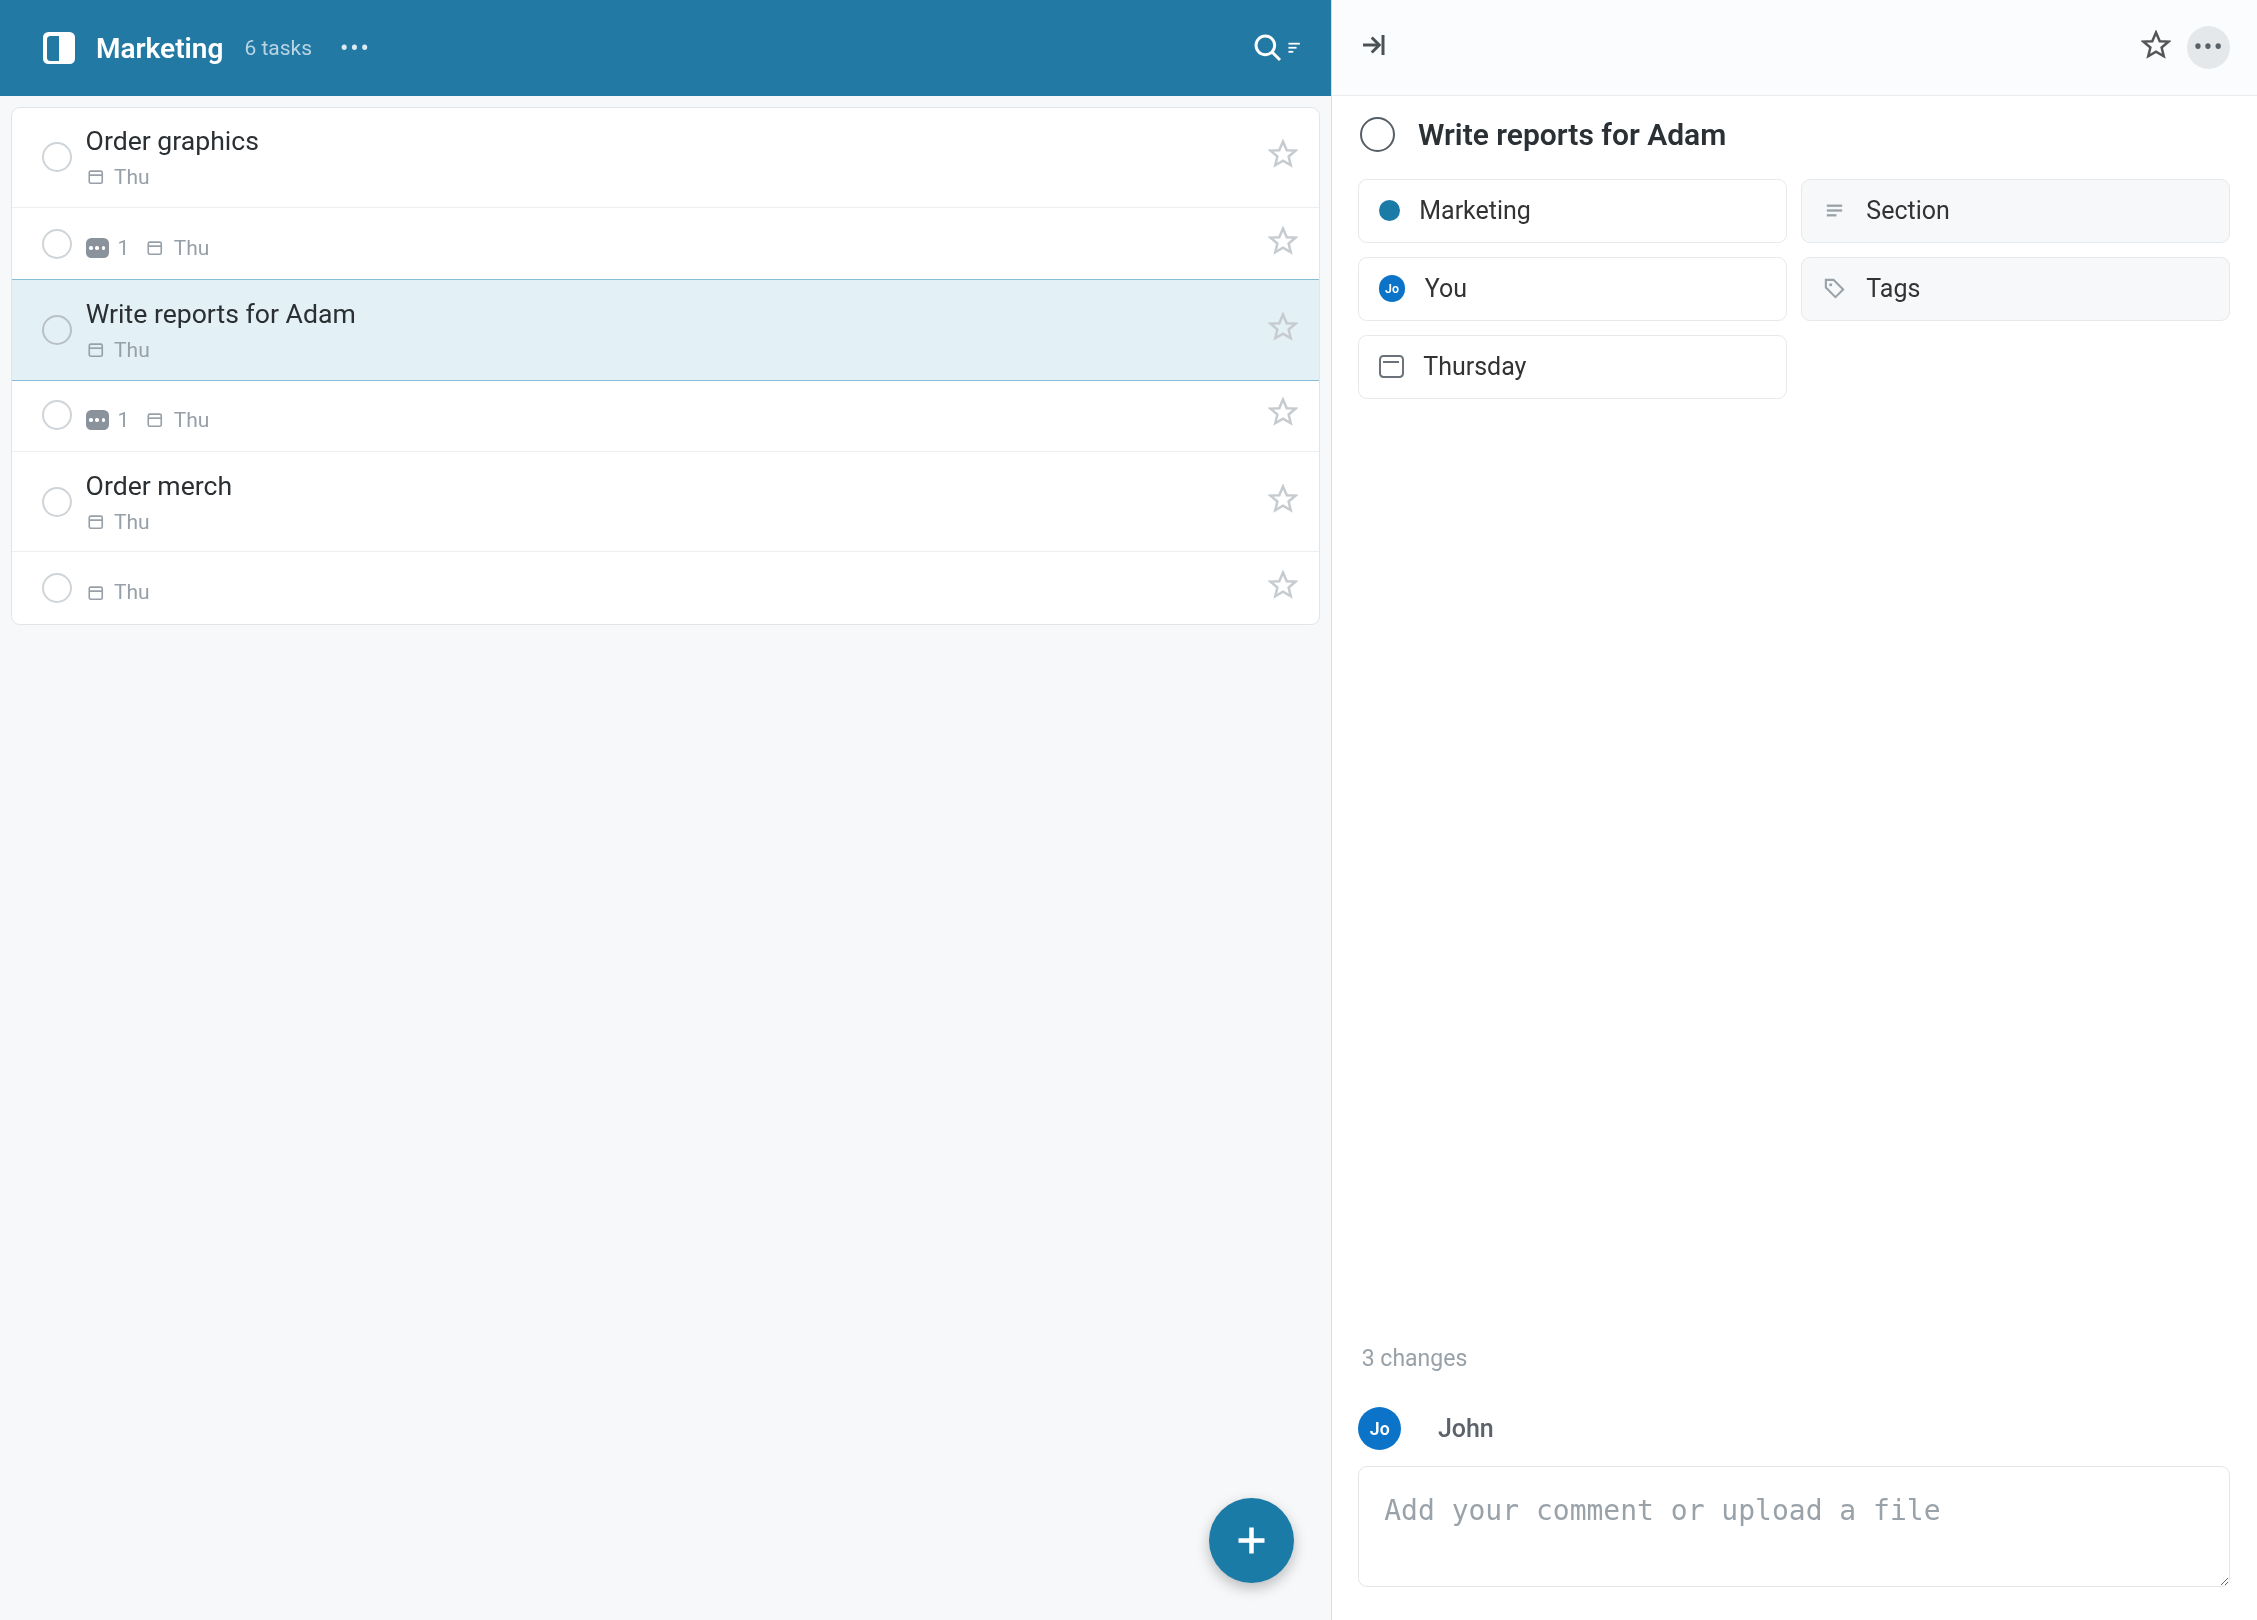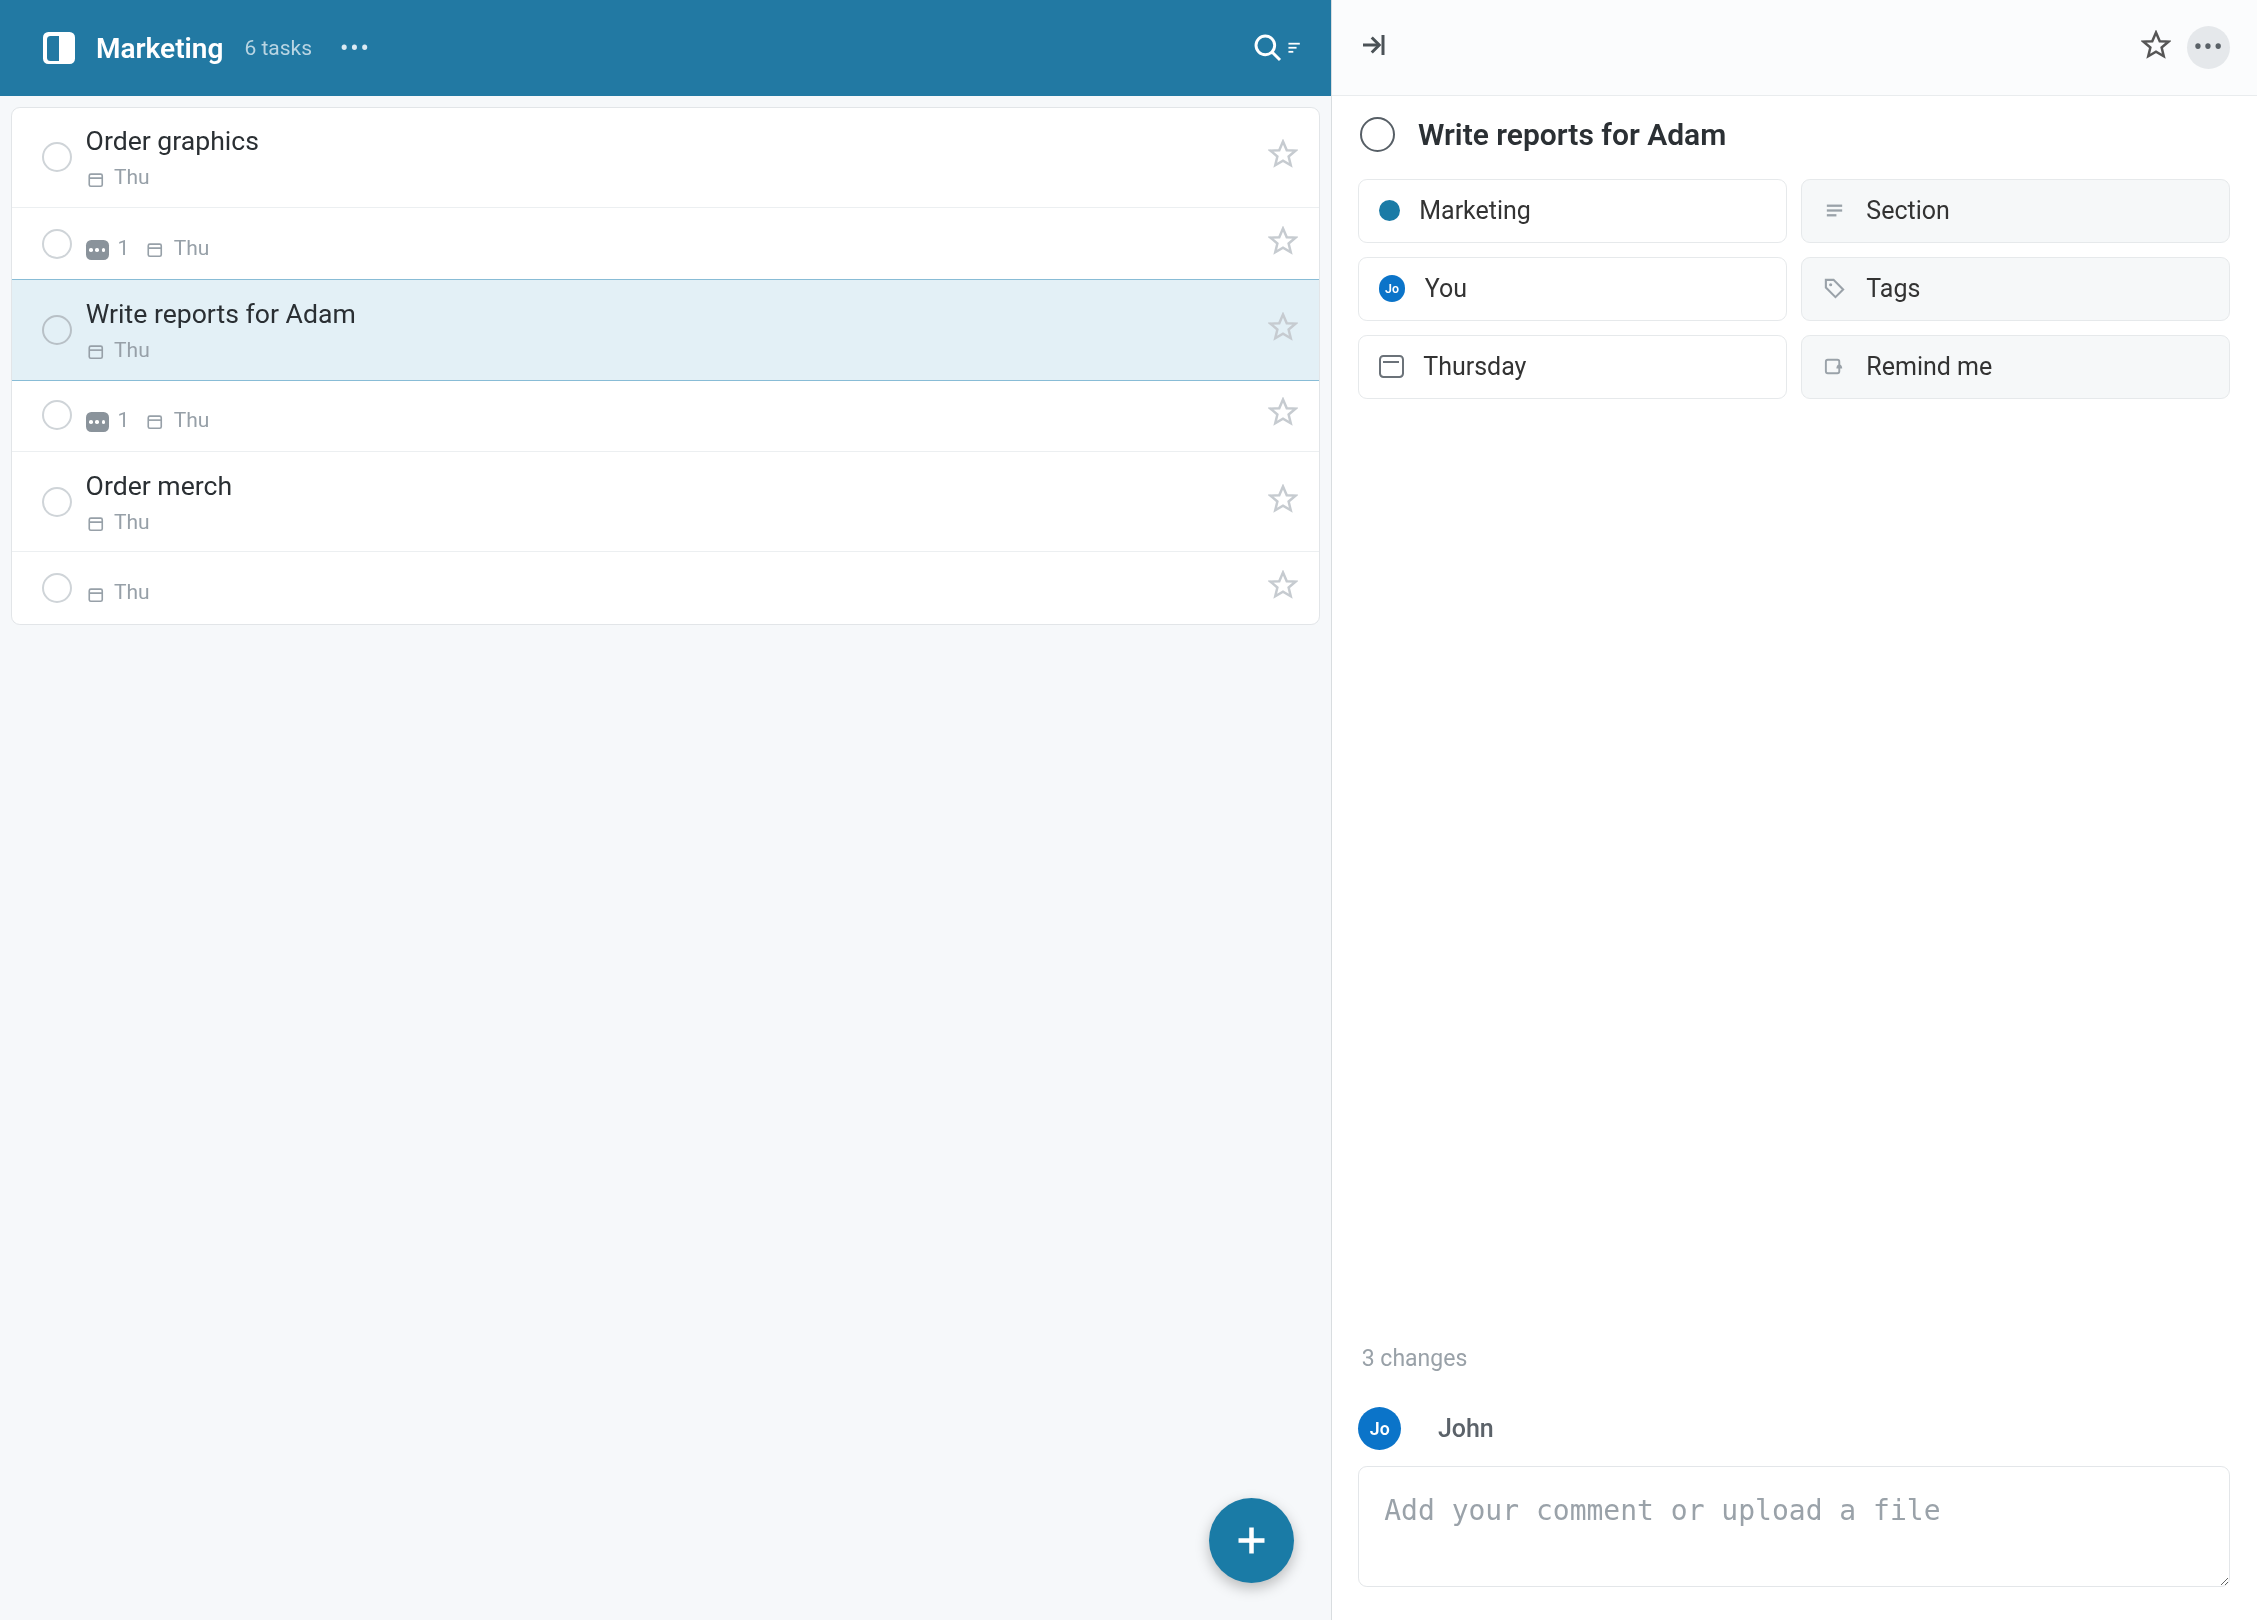--- a/index.html
+++ b/index.html
@@ -92,21 +92,21 @@
   .task-body { flex: 1; min-width: 0; }
   .task-title { font-size: 26.6px; color: #2a2f33; }
   .task-meta {
     display: flex;
     align-items: center;
     gap: 16px;
     margin-top: 8.9px;
     color: #97a0a8;
     font-size: 21px;
   }
-  .meta-group { display: flex; align-items: flex-end; gap: 8.9px; }
+  .meta-group { display: flex; align-items: center; gap: 8.9px; }
   .meta-group svg { width: 19.5px; height: 19.5px; stroke: #97a0a8; fill: none; }
   .comment-bubble {
     width: 23px; height: 19.5px;
     background: #8a939b;
     border-radius: 5.3px;
     display: flex; align-items: center; justify-content: center;
     gap: 2.7px;
   }
   .comment-bubble span { width: 3.5px; height: 3.5px; background:#fff; border-radius:50%; }
   .task-star {
@@ -465,29 +465,20 @@
           </svg>
         </div>
         <div class="chip-text">Tags</div>
       </div>
 
       <div class="prop-chip">
         <div class="chip-cal"></div>
         <div class="chip-text">Thursday</div>
       </div>
 
-      <div class="prop-chip empty">
-        <div class="chip-icon">
-          <svg viewBox="0 0 24 24" fill="none" stroke="currentColor" stroke-width="2">
-            <rect x="3" y="5" width="14" height="14" rx="2"></rect>
-            <path d="M17 10c3 0 3 4 3 4h-6s0-4 3-4z" fill="currentColor" stroke="none"></path>
-          </svg>
-        </div>
-        <div class="chip-text">Remind me</div>
-      </div>
 
     </div>
 
     <div style="flex:1"></div>
 
     <div class="changes-line">3 changes</div>
 
   </div>
 
   <div class="comment-block">

